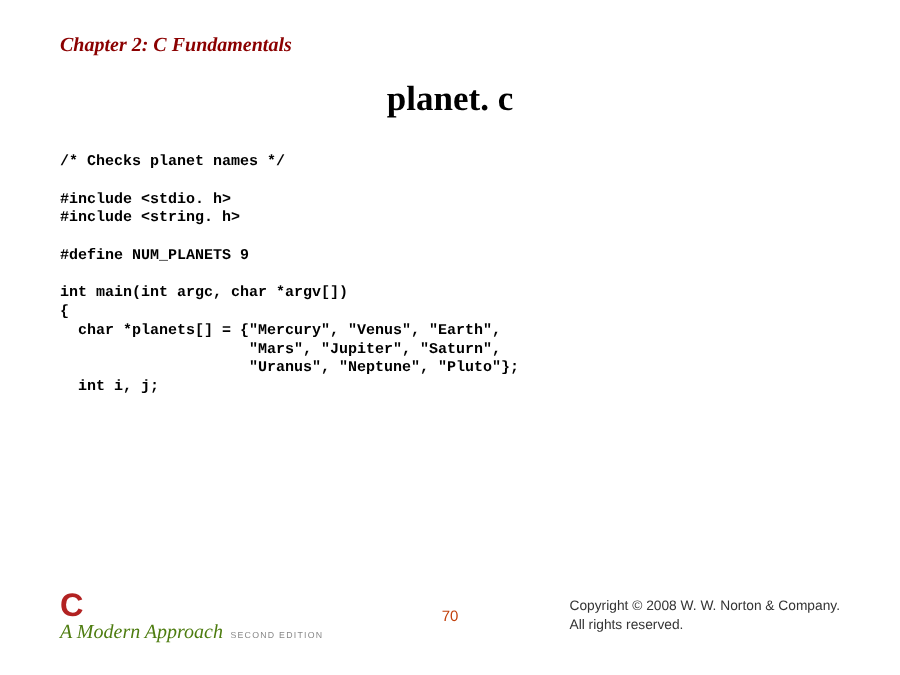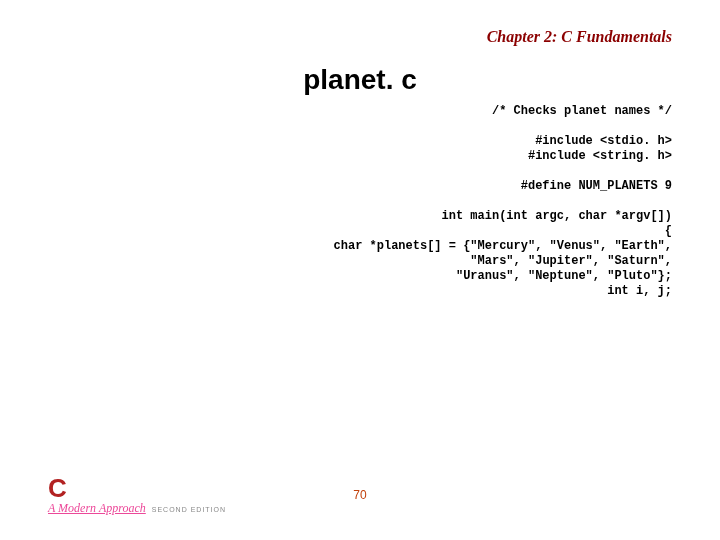--- a/index.html
+++ b/index.html
@@ -1,36 +1,36 @@
 <!DOCTYPE html>
 <html><head>
 <meta charset="utf-8">
 <style>
-  * { margin: 0; padding: 0; box-sizing: border-box; text-align: right; }
+  * { margin: 0; padding: 0; box-sizing: border-box; }
   body {
     width: 720px;
     height: 540px;
     background: #ffffff;
     font-family: "Times New Roman", Times, serif;
     position: relative;
     padding: 28px 48px 0 48px;
   }
   .chapter {
     color: #8b0000;
     font-style: italic;
     font-weight: bold;
     font-size: 16px;
     margin-bottom: 18px;
   }
   .title {
-    font-family: Liberation Sans, sans-serif;
+    font-family: Liberation Serif, serif;
     font-weight: bold;
     font-size: 28px;
     text-align: center;
-    margin-bottom: 8px;
+    margin-bottom: 26px;
   }
   .code {
     font-family: "Courier New", Courier, monospace;
     font-size: 12px;
     line-height: 1.25;
     white-space: pre;
     font-weight: bold;
   }
   .footer {
     position: absolute;
@@ -67,23 +67,22 @@
   }
   .logo-sub {
     display: flex;
     align-items: baseline;
     gap: 6px;
     margin-top: 1px;
   }
   .logo-sub-main {
     font-family: "Times New Roman", serif;
     font-style: italic;
-    color: #ec4899;
-    font-size: 12px;
-    text-decoration: underline;
+    color: #4d7c0f;
+    font-size: 16px;
   }
   .logo-sub-ed {
     font-family: Arial, sans-serif;
     font-size: 7px;
     color: #888;
     letter-spacing: 1px;
   }
   .pagenum {
     font-family: Arial, sans-serif;
     font-size: 12px;
@@ -126,13 +125,17 @@
   <div class="logo">
     <div class="logo-top">
       <span class="logo-c">C</span>
     </div>
     <div class="logo-sub">
       <span class="logo-sub-main">A Modern Approach</span>
       <span class="logo-sub-ed">SECOND EDITION</span>
     </div>
   </div>
   <div class="pagenum">70</div>
+  <div class="copyright">
+    <div>Copyright © 2008 W. W. Norton &amp; Company.</div>
+    <div>All rights reserved.</div>
+  </div>
 </div>
 
 </body></html>

